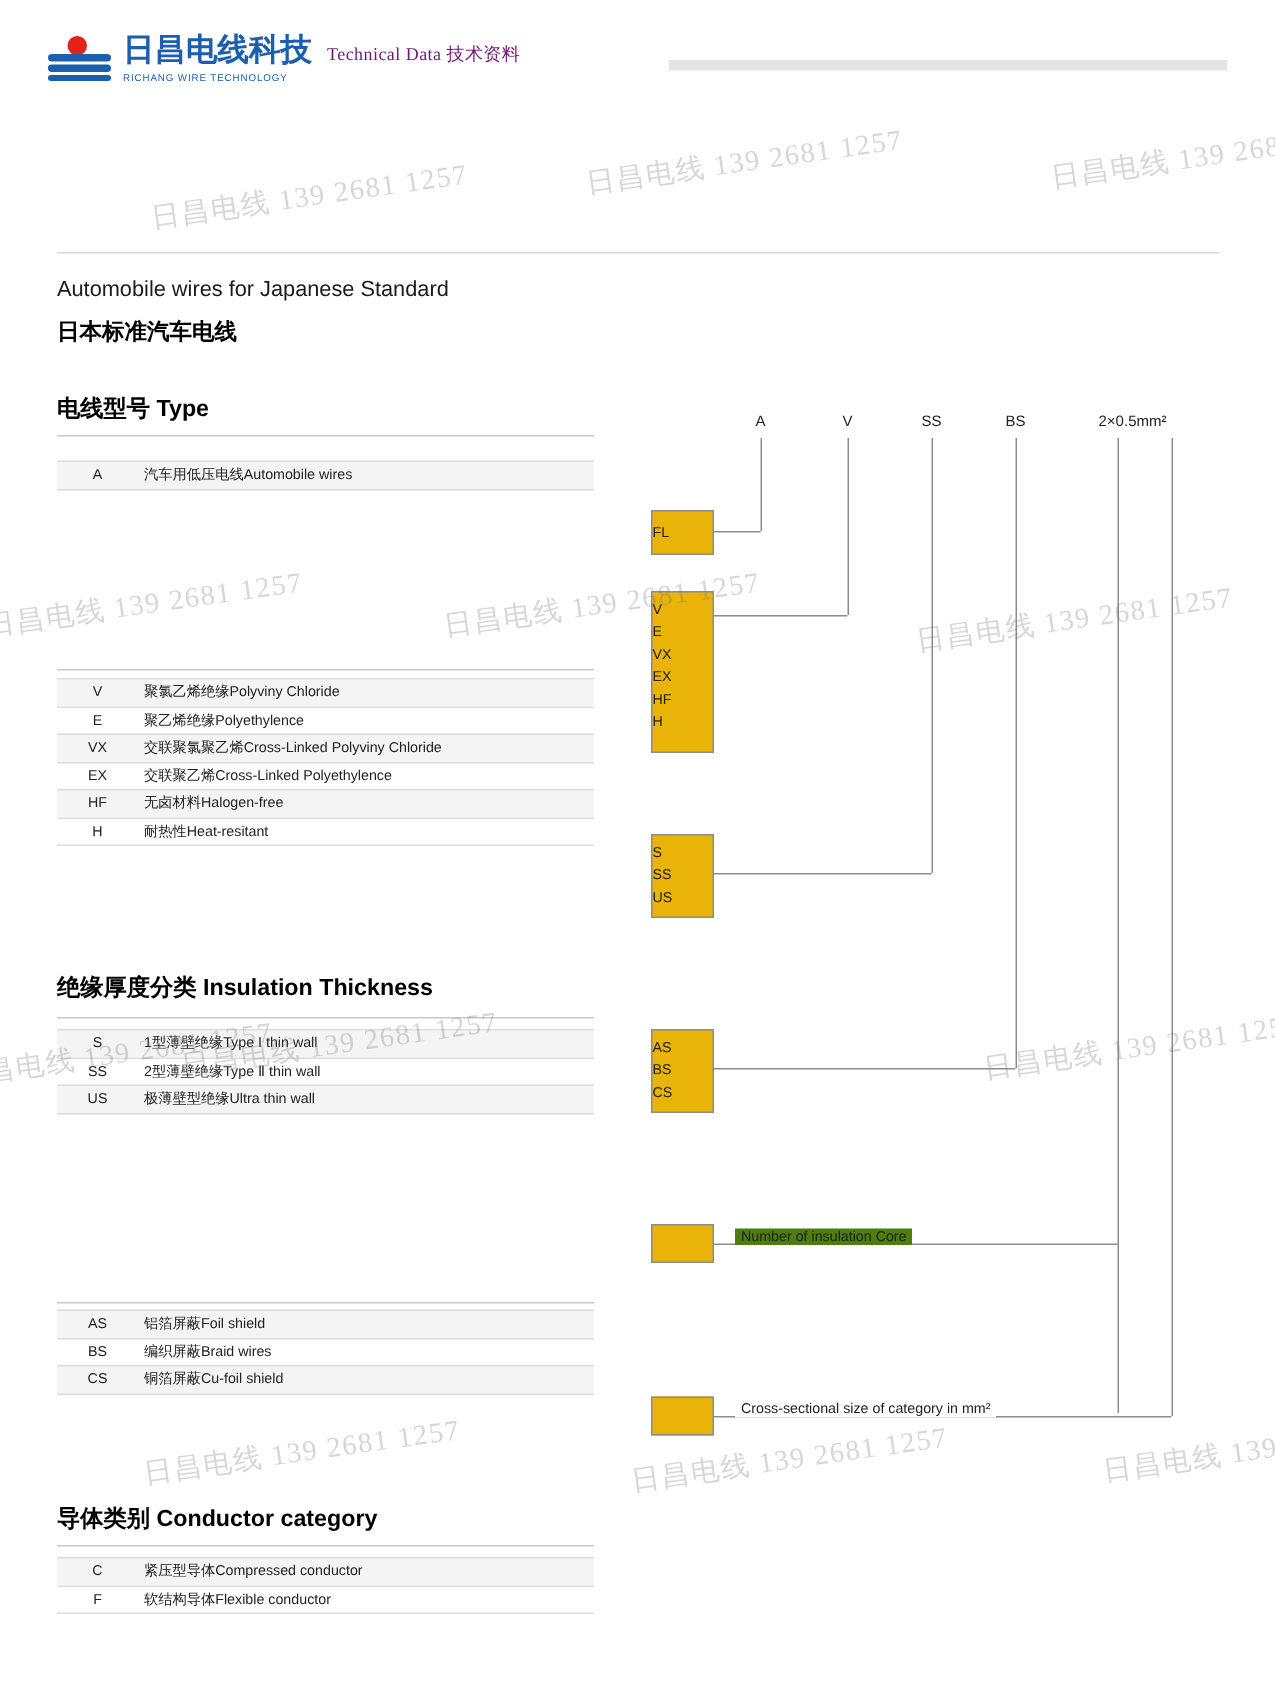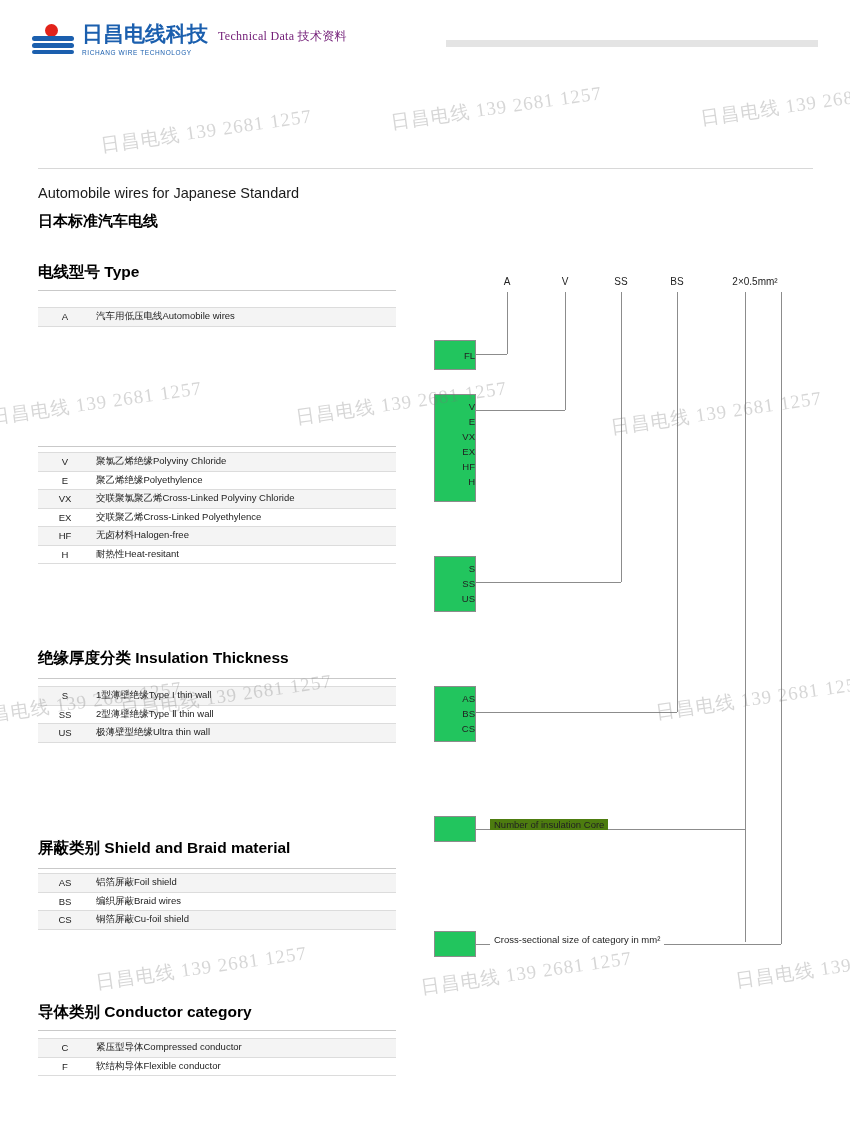--- a/index.html
+++ b/index.html
@@ -188,24 +188,24 @@
 
   
   .diagram {
     position: absolute;
     left: 420px; top: 268px;
     width: 410px; height: 700px;
   }
   .dbox {
     position: absolute;
     border: 1px solid #8c8c8c;
-    background: #22c55e;
+    background: #eab308;
     font-size: 9.5px;
     color: #222;
-    text-align: right;
+    text-align: left;
     box-sizing: border-box;
     line-height: 15px;
     padding-top: 1px;
   }
   .dlabel {
     position: absolute;
     font-size: 10px;
     color: #222;
     text-align: center;
   }
@@ -307,24 +307,20 @@
         <td class="code">SS</td>
         <td class="desc">2型薄壁绝缘Type Ⅱ thin wall</td>
       </tr>
       <tr>
         <td class="code">US</td>
         <td class="desc">极薄壁型绝缘Ultra thin wall</td>
       </tr>
     </tbody>
   </table>
 
-  <div class="group-head" style="left:38px; top:838px;">
-    <span>屏蔽类别</span>
-    <span class="en">Shield and Braid material</span>
-  </div>
   <div class="group-rule" style="top:868px;"></div>
   <table class="tbl" style="top:873px;">
     <tbody>
       <tr>
         <td class="code">AS</td>
         <td class="desc">铝箔屏蔽Foil shield</td>
       </tr>
       <tr>
         <td class="code">BS</td>
         <td class="desc">编织屏蔽Braid wires</td>

